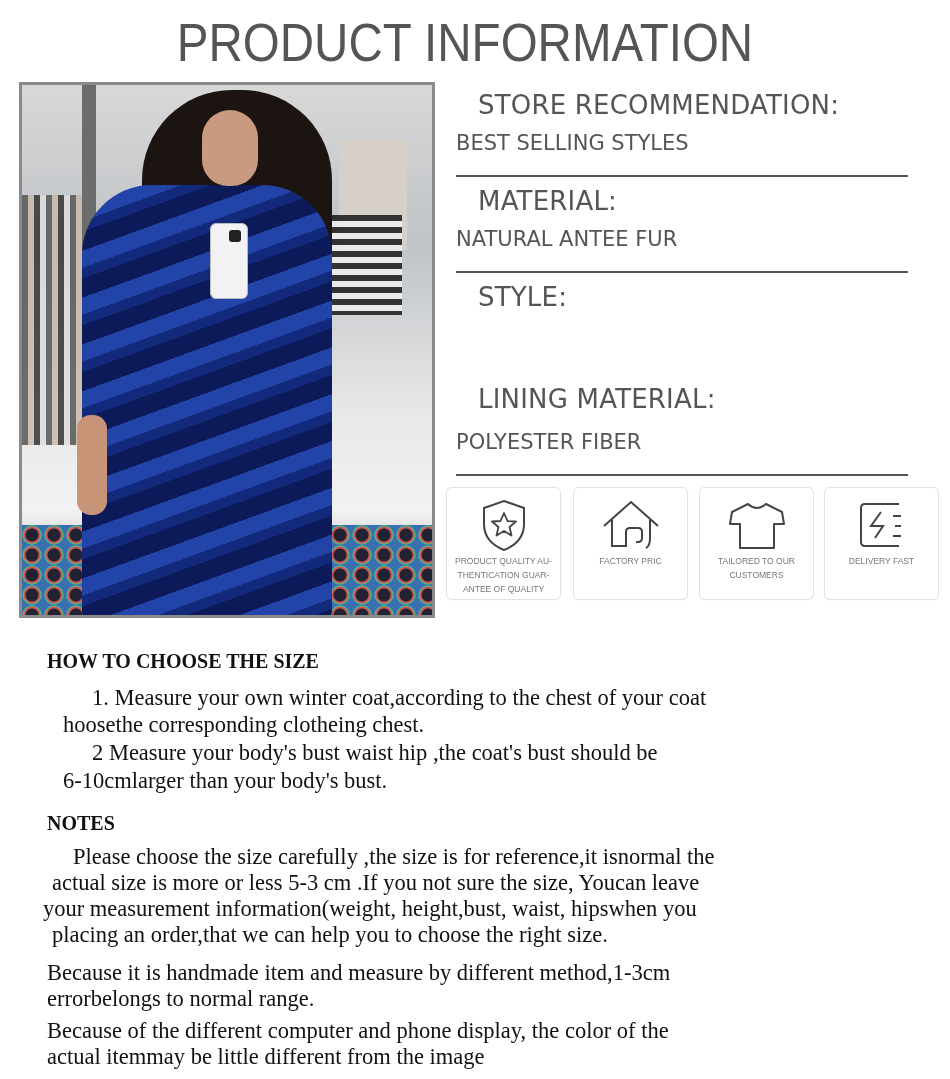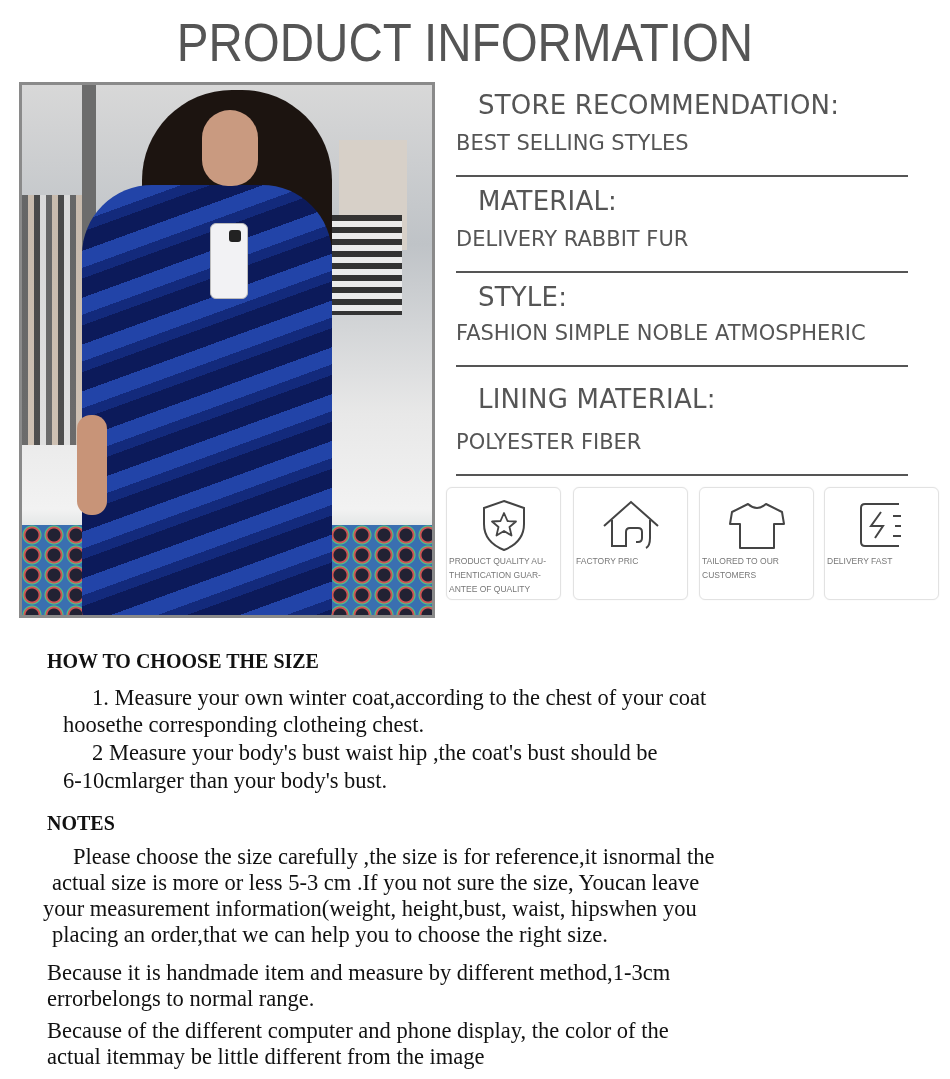--- a/index.html
+++ b/index.html
@@ -20,21 +20,21 @@
     background: repeating-linear-gradient(160deg, #0c1a5a 0 18px, #2244a8 18px 34px, #132a7c 34px 44px); }
   .photo .arm { position: absolute; left: 55px; top: 330px; width: 30px; height: 100px; border-radius: 14px; background: #c89478; }
   .photo .phone { position: absolute; left: 188px; top: 138px; width: 36px; height: 74px; border-radius: 6px; background: #f2f2f4; border: 1px solid #bbb; }
   .photo .phone::before { content: ""; position: absolute; left: 18px; top: 6px; width: 12px; height: 12px; border-radius: 3px; background: #222; }
 
   .spec { position: absolute; left: 456px; width: 454px; }
   .spec .label { font-family: "DejaVu Sans", sans-serif; font-size: 26px; color: #555; line-height: 30px; white-space: nowrap; letter-spacing: 0.2px; margin-left: 22px; }
   .spec .value { font-family: "DejaVu Sans", sans-serif; font-size: 21px; color: #555; line-height: 26px; white-space: nowrap; padding-bottom: 19px; border-bottom: 2px solid #555; width: 452px; overflow: visible; }
 
   .badges { position: absolute; left: 446px; top: 487px; width: 494px; height: 115px; }
-  .badge { position: absolute; top: 0; width: 115px; height: 113px; border: 1px solid #e2e2e2; border-radius: 6px; box-sizing: border-box; text-align: left; background: #fff; box-shadow: 0 0 2px rgba(0,0,0,.06); }
+  .badge { position: absolute; top: 0; width: 115px; height: 113px; border: 1px solid #e2e2e2; border-radius: 6px; box-sizing: border-box; text-align: center; background: #fff; box-shadow: 0 0 2px rgba(0,0,0,.06); }
   .badge svg { display: block; margin: 10px auto 0; }
   .badge .cap { font-family: "Liberation Sans", sans-serif; font-size: 8.5px; line-height: 14px; color: #777; padding: 2px 2px 0; text-transform: uppercase; }
   .h-section { position: absolute; left: 47px; font-family: "Liberation Serif", serif; font-weight: bold; font-size: 20px; color: #111; letter-spacing: 0px; }
   .para { position: absolute; font-family: "Liberation Serif", serif; font-size: 22.5px; line-height: 27px; color: #111; white-space: nowrap; }
 </style>
 </head>
 <body>
 
 <div class="title">PRODUCT INFORMATION</div>
 
@@ -50,25 +50,24 @@
   <div class="arm"></div>
   <div class="phone"></div>
 </div>
 
 <div class="spec" style="top:90px">
   <div class="label">STORE RECOMMENDATION:</div>
   <div class="value" style="margin-top:10px">BEST SELLING STYLES</div>
 </div>
 <div class="spec" style="top:186px">
   <div class="label">MATERIAL:</div>
-  <div class="value" style="margin-top:10px">DELIVERY RABBIT FUR</div>
+  <div class="value" style="margin-top:10px">NATURAL ANTEE FUR</div>
 </div>
 <div class="spec" style="top:282px">
   <div class="label">STYLE:</div>
-  <div class="value" style="margin-top:8px">FASHION SIMPLE NOBLE ATMOSPHERIC</div>
 </div>
 <div class="spec" style="top:384px">
   <div class="label">LINING MATERIAL:</div>
   <div class="value" style="margin-top:15px">POLYESTER FIBER</div>
 </div>
 
 <div class="badges">
   <div class="badge" style="left:0">
     <svg width="52" height="54" viewBox="0 0 52 54">
       <path d="M26 3 L46 10 L46 26 C46 40 36 48 26 52 C16 48 6 40 6 26 L6 10 Z" fill="none" stroke="#444" stroke-width="2"></path>

